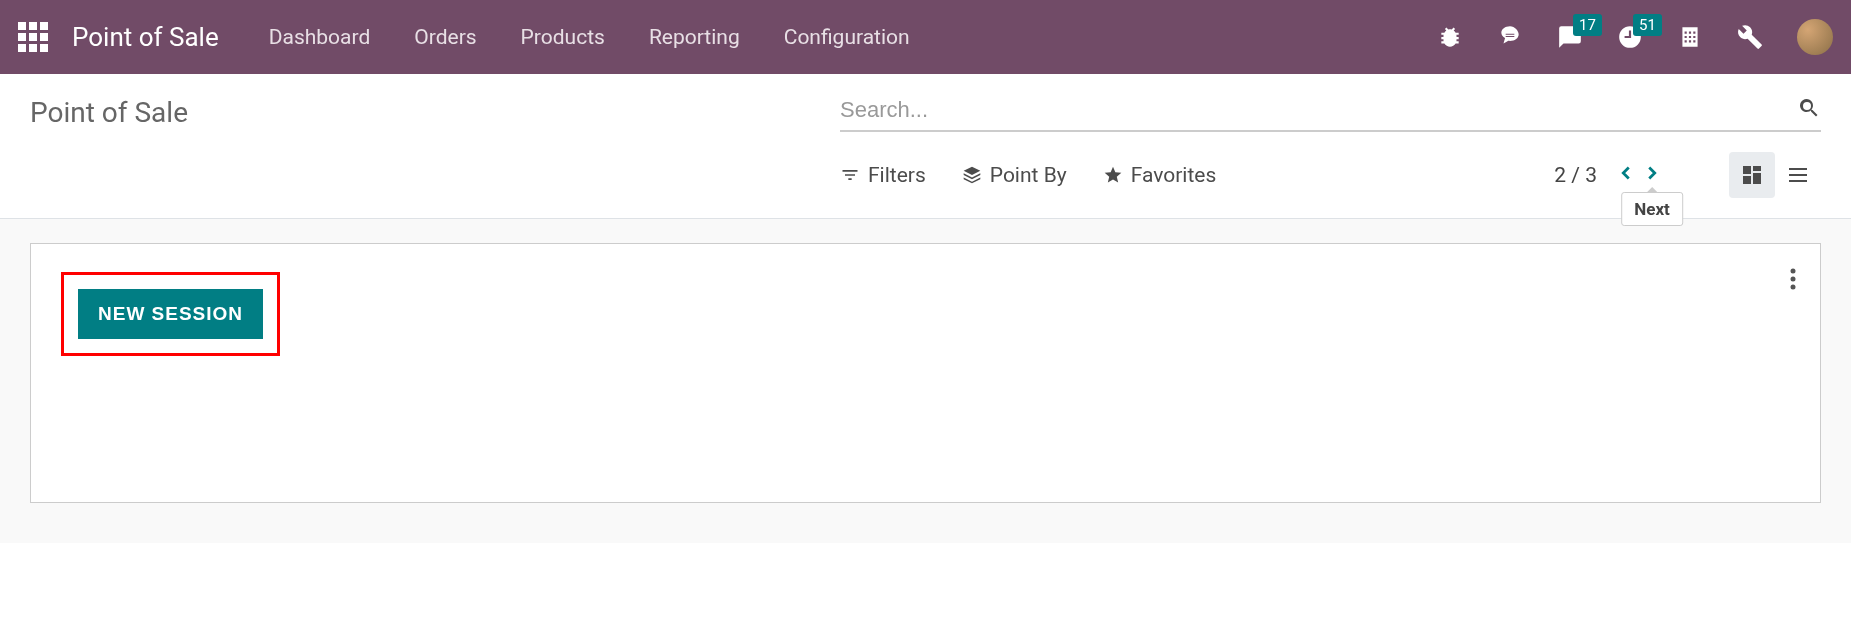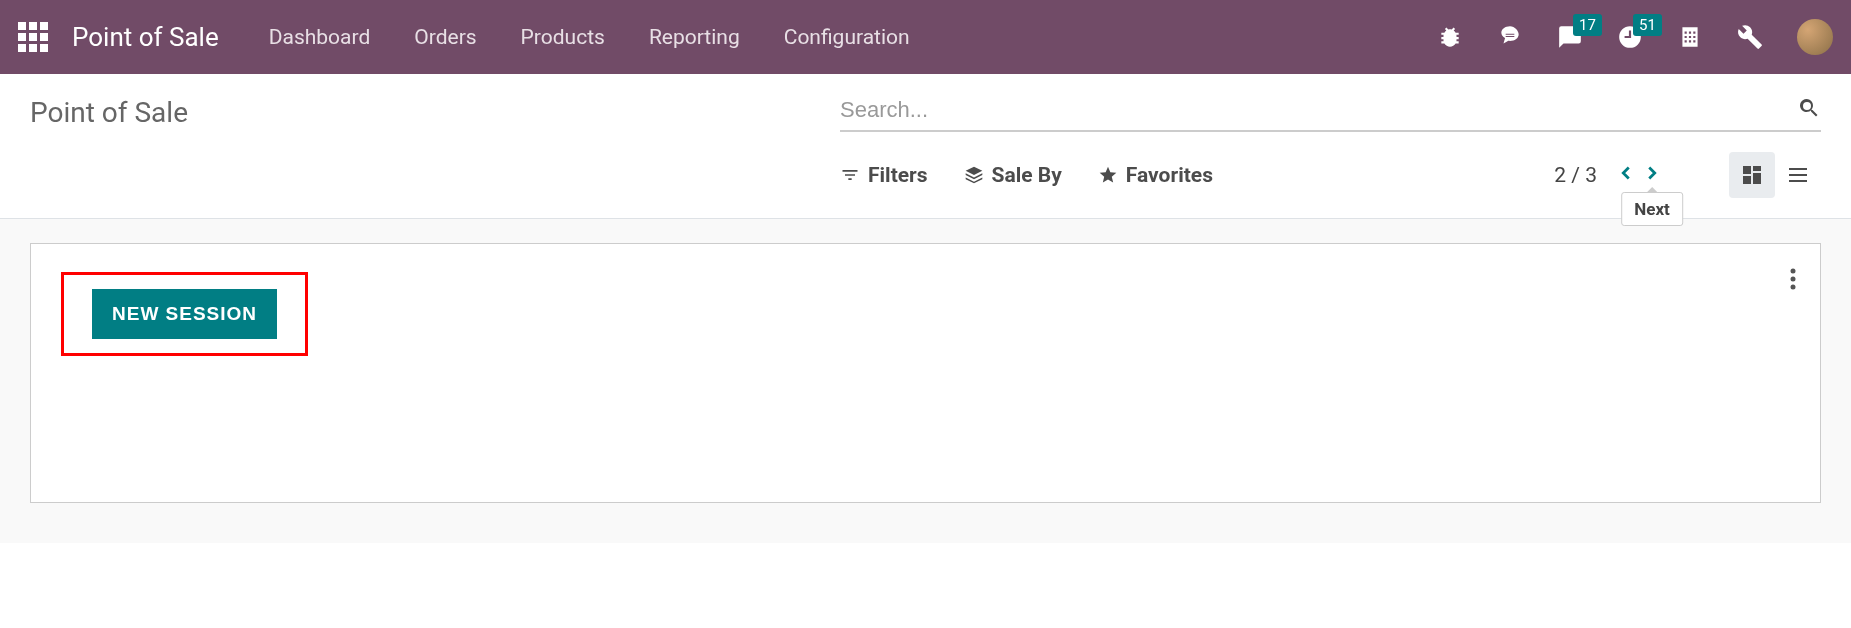--- a/index.html
+++ b/index.html
@@ -113,21 +113,21 @@
       align-items: center;
       padding: 20px 0 20px 0;
       gap: 36px;
       position: relative;
     }
     .filter-btn {
       display: flex;
       align-items: center;
       gap: 8px;
       font-size: 21px;
-      font-weight: 700;
+      font-weight: 400;
       color: #4c4c4c;
       cursor: pointer;
     }
     .filter-btn svg { width: 20px; height: 20px; fill: #4c4c4c; }
     .toolbar-spacer { flex: 1; }
     .pager {
       display: flex;
       align-items: center;
       gap: 18px;
       font-size: 21px;
@@ -197,21 +197,21 @@
     }
     .card-menu {
       position: absolute;
       top: 24px;
       right: 24px;
       cursor: pointer;
     }
     .card-menu svg { width: 6px; height: 22px; fill: #555; }
     .highlight-box {
       border: 3px solid #ff0000;
-      padding: 14px 28px;
+      padding: 14px 14px;
       display: inline-block;
     }
     .new-session-btn {
       background: #017e84;
       color: #fff;
       border: none;
       font-size: 19px;
       font-weight: 700;
       letter-spacing: 1px;
       padding: 14px 20px;
@@ -295,21 +295,21 @@
       <div class="filter-btn">
         <svg viewBox="0 0 24 24">
             <path d="M10 18h4v-2h-4v2zM3 6v2h18V6H3zm3 7h12v-2H6v2z"></path>
           </svg>
         <span>Filters</span>
       </div>
       <div class="filter-btn">
         <svg viewBox="0 0 24 24">
             <path d="M12 2L2 7l10 5 10-5-10-5zm0 13L2 10v2l10 5 10-5v-2l-10 5zm0 5L2 15v2l10 5 10-5v-2l-10 5z"></path>
           </svg>
-        <span>Sale By</span>
+        <span>Point By</span>
       </div>
       <div class="filter-btn">
         <svg viewBox="0 0 24 24">
             <path d="M12 17.27L18.18 21l-1.64-7.03L22 9.24l-7.19-.61L12 2 9.19 8.63 2 9.24l5.46 4.73L5.82 21z"></path>
           </svg>
         <span>Favorites</span>
       </div>
       <div class="toolbar-spacer"></div>
       <div class="pager">
         <span>2 / 3</span>

